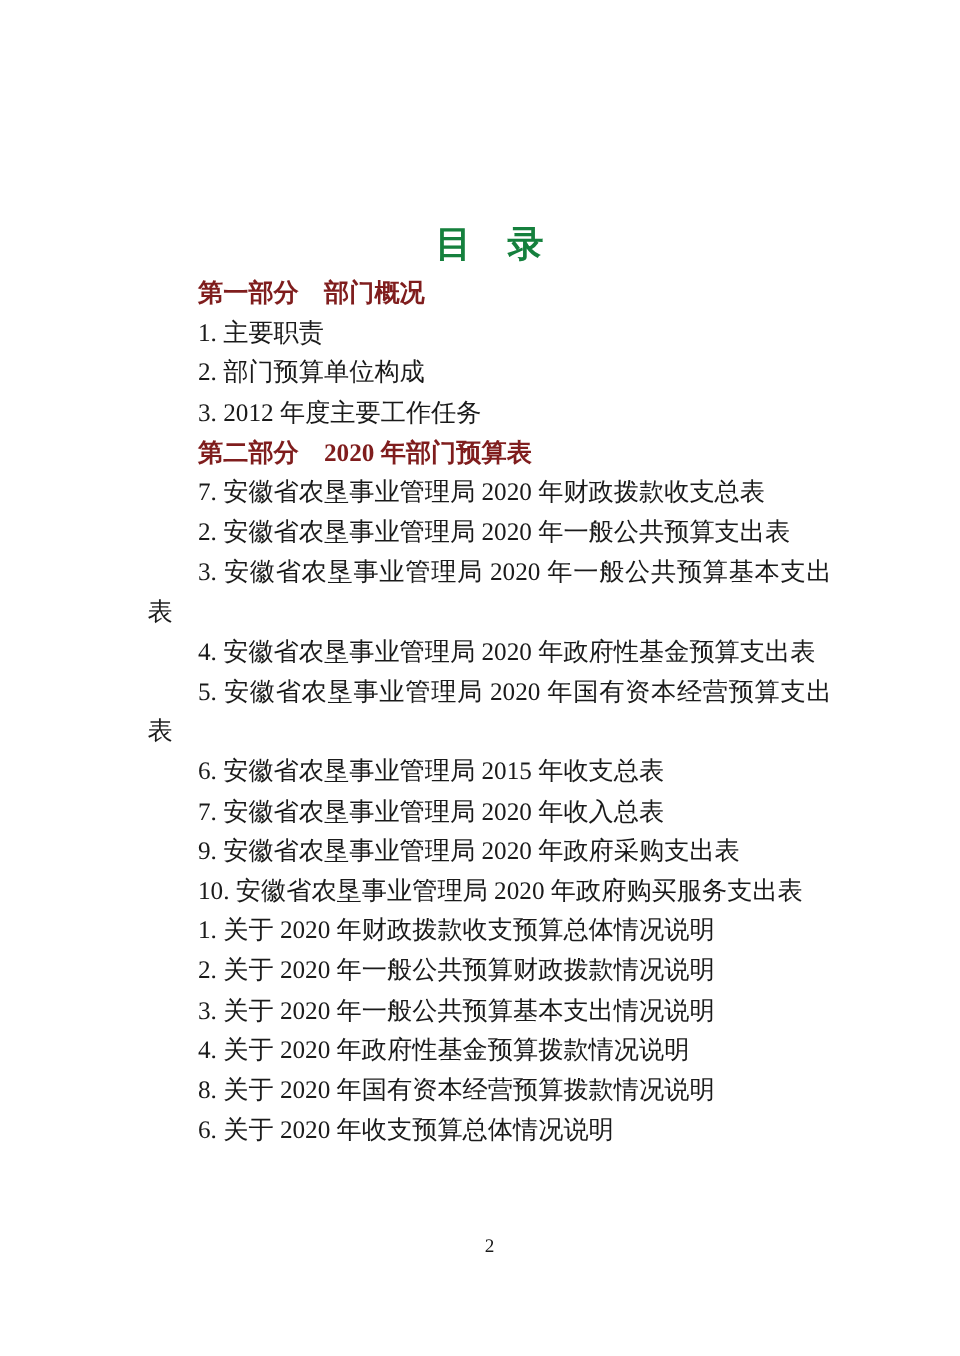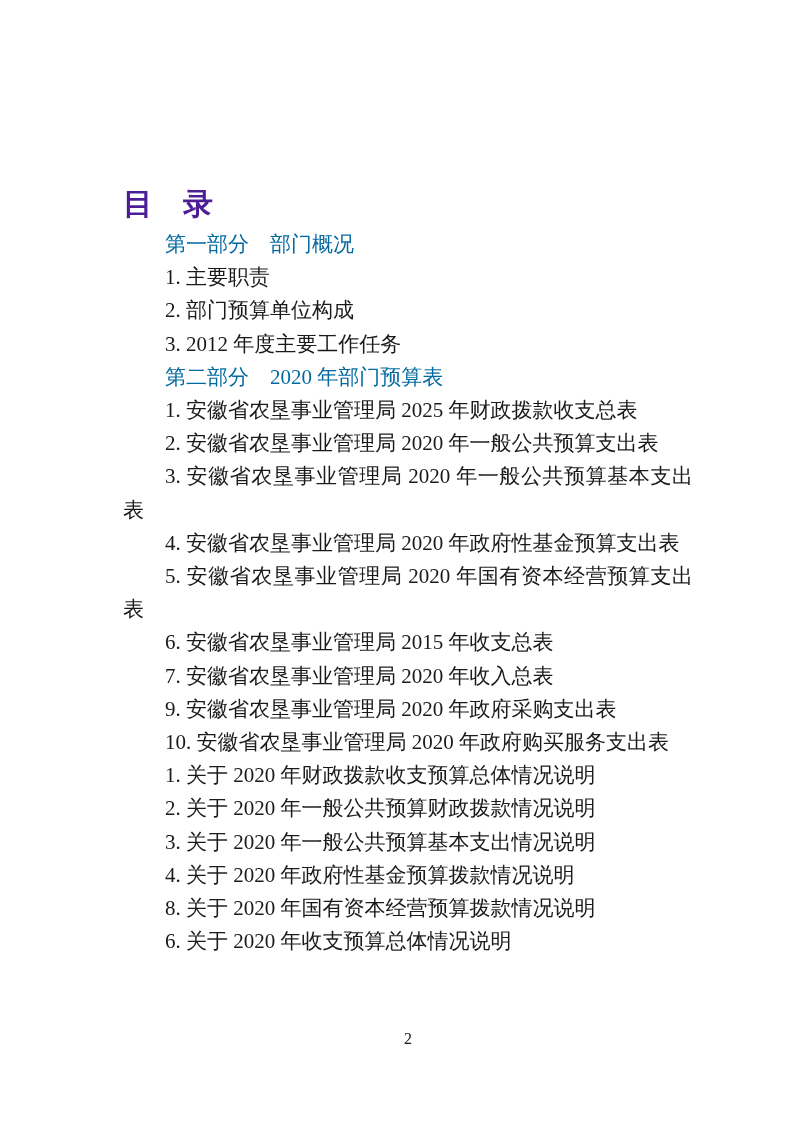--- a/index.html
+++ b/index.html
@@ -20,34 +20,35 @@
     position: absolute;
     left: 123px;
     top: 183px;
     width: 570px;
   }
   .doc-title {
     font-size: 30px;
     font-weight: bold;
     line-height: 42px;
     height: 42px;
-    color: #4c1d95;
+    text-align: center;
+    color: #15803d;
   }
   .toc {
     margin-top: 3px;
   }
   .line {
     font-size: 21px;
     line-height: 33.2px;
     white-space: nowrap;
   }
   .heading {
-    font-weight: normal;
+    font-weight: bold;
     text-indent: 42px;
-    color: #0369a1;
+    color: #7f1d1d;
   }
   .item {
     text-indent: 42px;
   }
   .stretch {
     white-space: normal;
     text-align: justify;
     text-align-last: justify;
     text-indent: 42px;
   }
@@ -70,21 +71,21 @@
 
 <div class="page">
   <div class="content">
     <div class="doc-title">目　录</div>
     <div class="toc">
       <div class="line heading">第一部分　部门概况</div>
       <div class="line item">1. 主要职责</div>
       <div class="line item">2. 部门预算单位构成</div>
       <div class="line item">3. 2012 年度主要工作任务</div>
       <div class="line heading">第二部分　2020 年部门预算表</div>
-      <div class="line item">1. 安徽省农垦事业管理局 2025 年财政拨款收支总表</div>
+      <div class="line item">7. 安徽省农垦事业管理局 2020 年财政拨款收支总表</div>
       <div class="line item">2. 安徽省农垦事业管理局 2020 年一般公共预算支出表</div>
       <div class="line stretch">3. 安徽省农垦事业管理局 2020 年一般公共预算基本支出</div>
       <div class="line cont">表</div>
       <div class="line item">4. 安徽省农垦事业管理局 2020 年政府性基金预算支出表</div>
       <div class="line stretch">5. 安徽省农垦事业管理局 2020 年国有资本经营预算支出</div>
       <div class="line cont">表</div>
       <div class="line item">6. 安徽省农垦事业管理局 2015 年收支总表</div>
       <div class="line item">7. 安徽省农垦事业管理局 2020 年收入总表</div>
       <div class="line item">9. 安徽省农垦事业管理局 2020 年政府采购支出表</div>
       <div class="line item">10. 安徽省农垦事业管理局 2020 年政府购买服务支出表</div>

